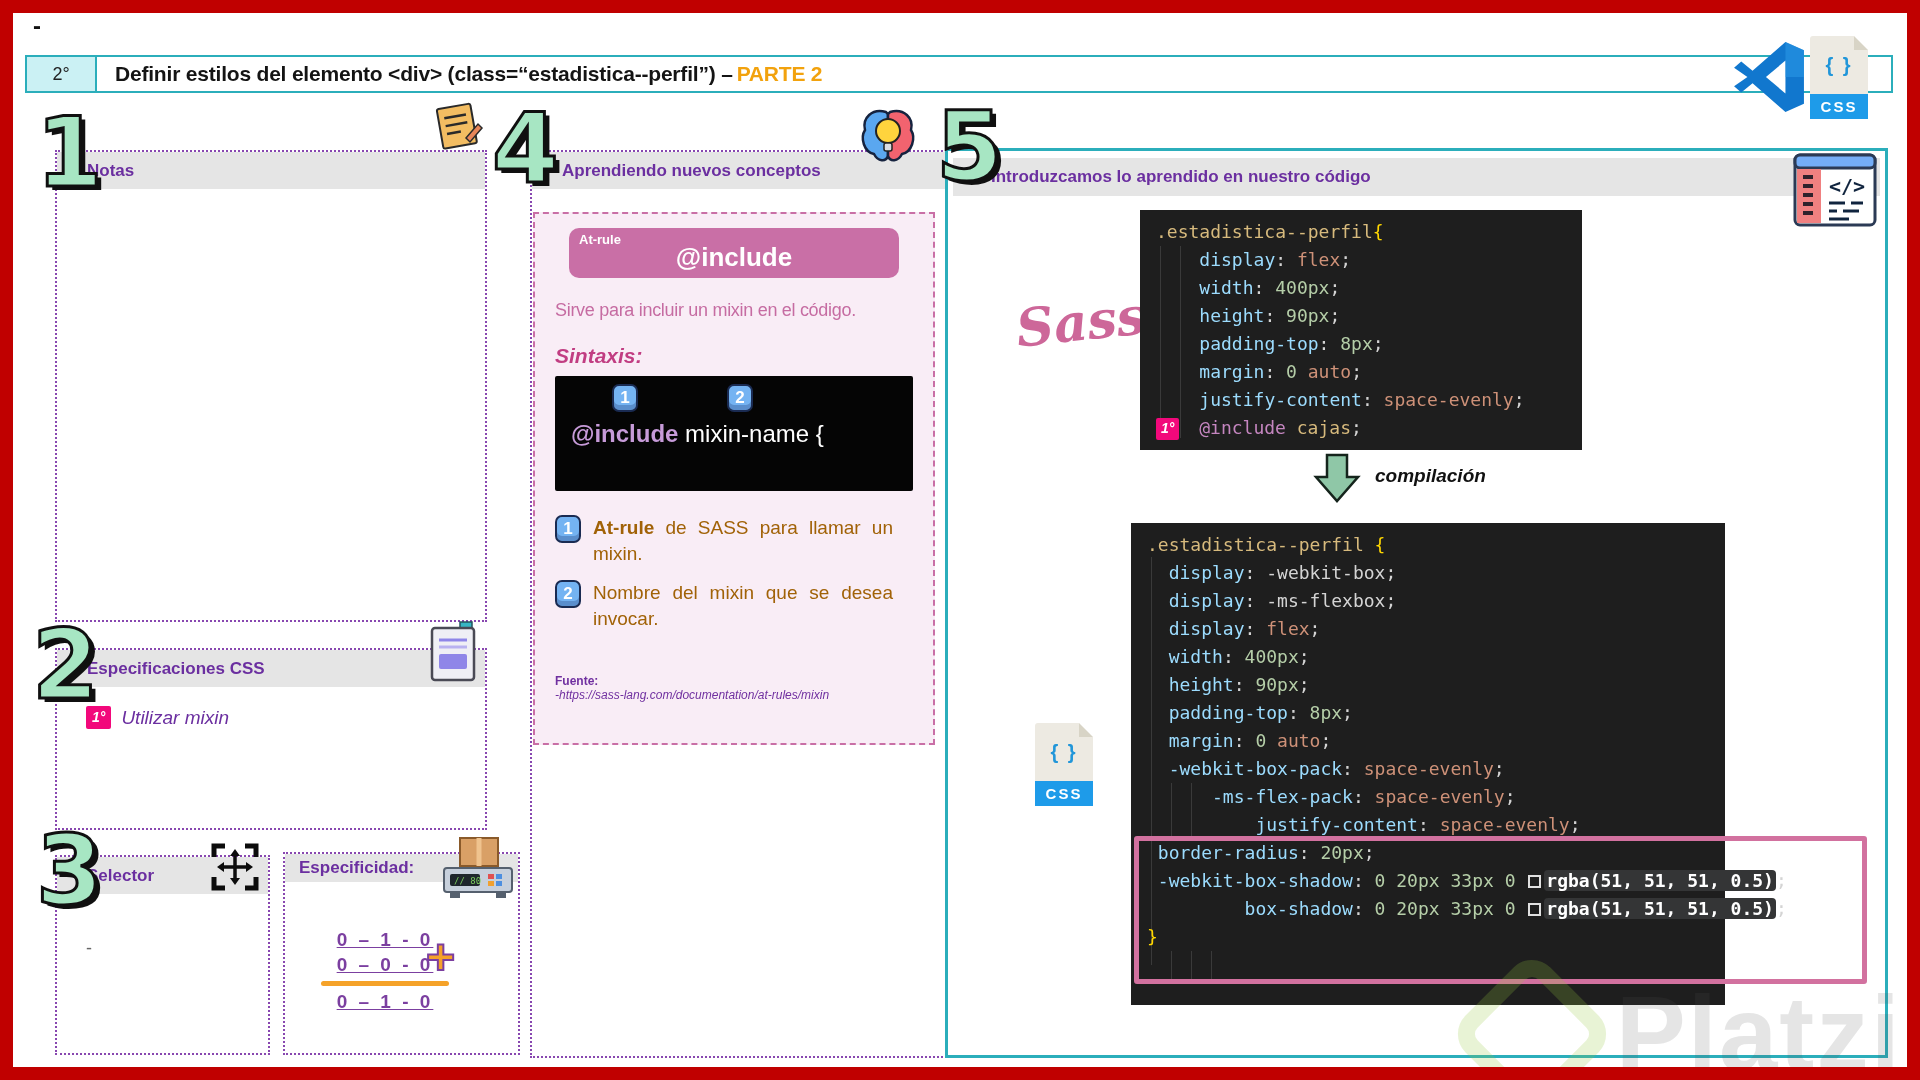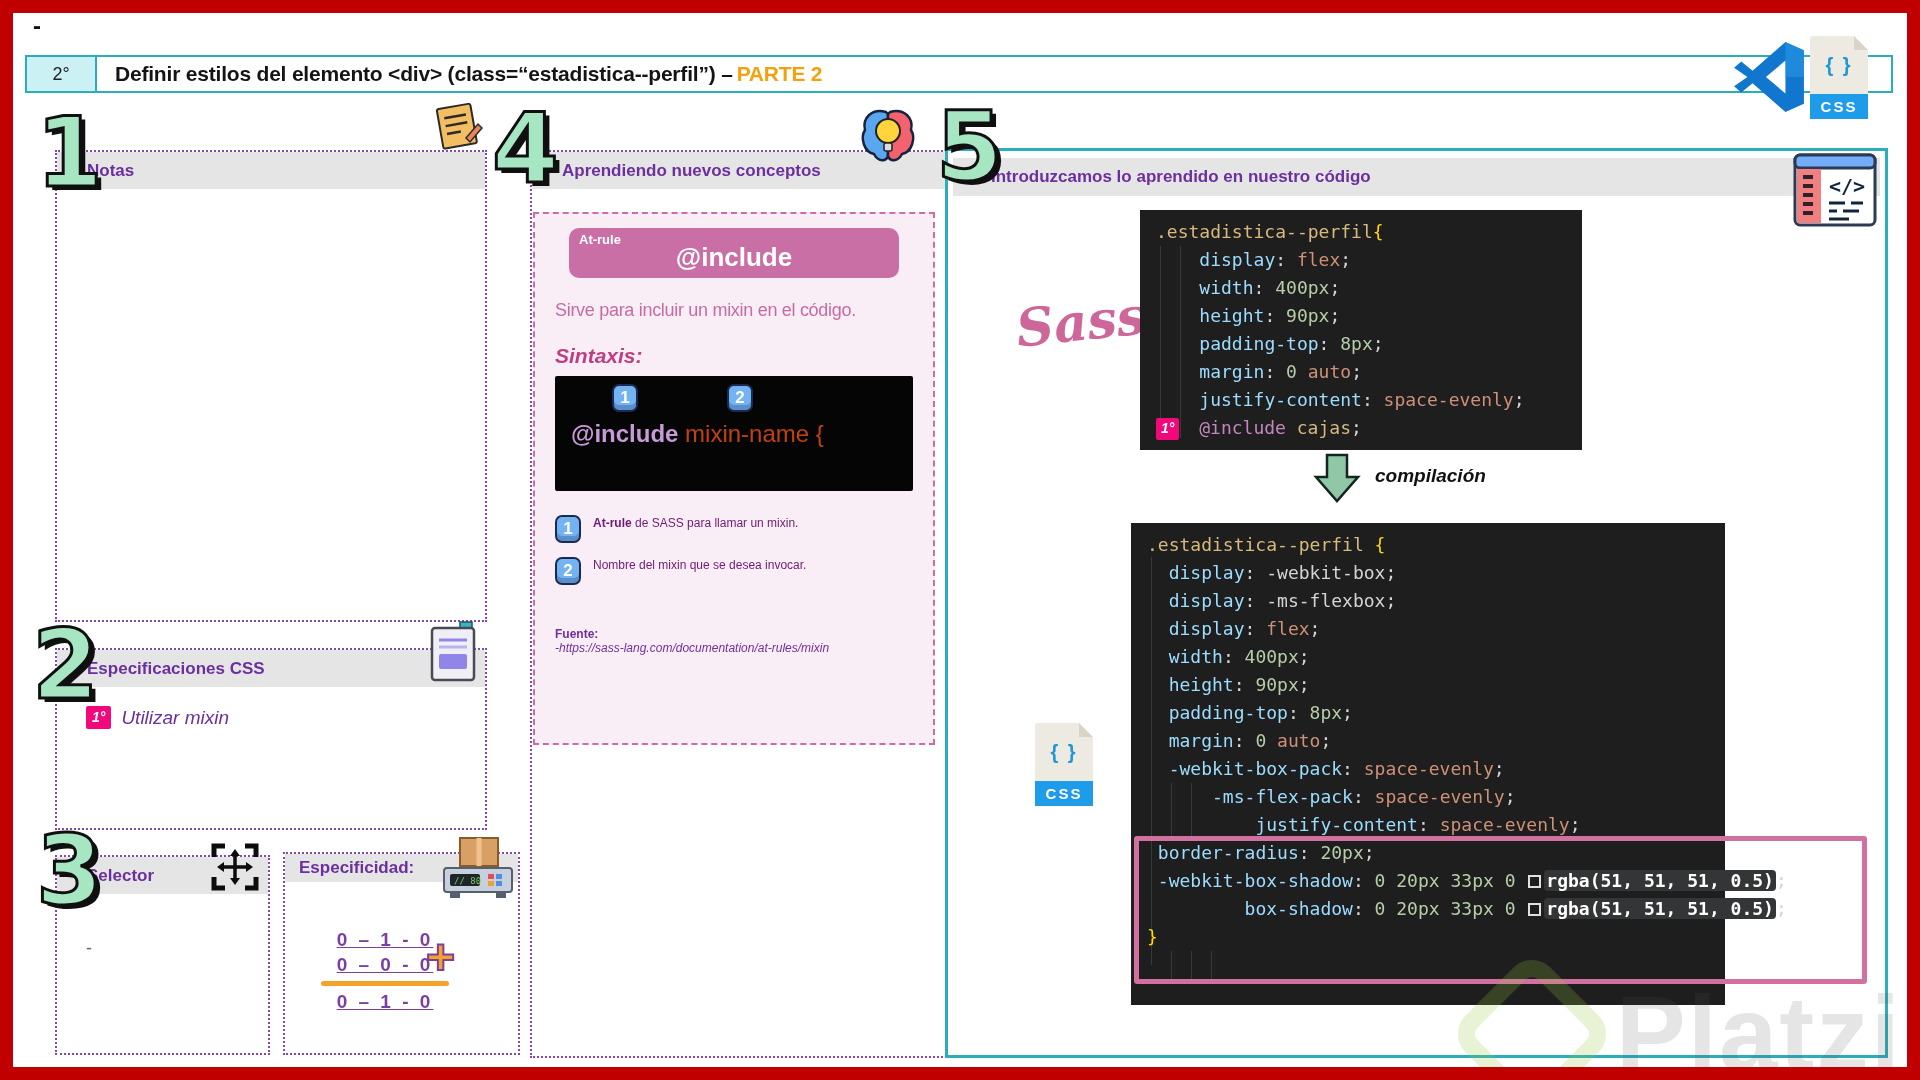--- a/index.html
+++ b/index.html
@@ -42,24 +42,24 @@
   .card-name { position:absolute; left:0; right:0; top:14px; text-align:center; color:#fff; font-weight:bold; font-size:26px; }
   .card-desc { margin-top:18px; color:#C66CA2; font-size:18px; letter-spacing:-0.3px; line-height:28px; }
   .card-syntax-label { margin-top:20px; color:#C13D82; font-weight:bold; font-style:italic; font-size:21px; }
   .syntax-box { position:relative; margin-top:8px; width:100%; height:115px; background:#050505; border-radius:2px; }
   .bluebadge { display:inline-block; width:26px; height:28px; background:#74B3F2; border:2px solid #1A2B52; border-radius:7px; color:#fff;
                font-weight:bold; font-size:17px; text-align:center; line-height:24px; box-shadow:inset 0 -5px 0 rgba(10,30,90,0.25); }
   .syntax-b1 { position:absolute; left:57px; top:8px; }
   .syntax-b2 { position:absolute; left:172px; top:8px; }
   .syntax-line { position:absolute; left:16px; top:44px; font-size:24px; }
   .syntax-line .kw { color:#C79BD9; font-weight:bold; }
-  .syntax-line .rest { color:#c2410c; }
+  .syntax-line .rest { color:#ffffff; }
   .concept-items { margin-top:24px; display:flex; flex-direction:column; gap:14px; }
   .concept-item { display:flex; gap:12px; }
-  .concept-item .item-text { width:300px; text-align:justify; color:#701a75; font-size:12px; line-height:1.35; }
+  .concept-item .item-text { width:300px; text-align:justify; color:#a16207; font-size:19px; line-height:1.35; }
   .concept-item .item-text b { font-weight:bold; }
   .card-source { margin-top:42px; color:#7030A0; }
   .card-source .lbl { font-weight:bold; font-size:12px; }
   .card-source .url { font-style:italic; font-size:12px; }
 
   
   .sec5 { position:absolute; left:945px; top:148px; width:943px; height:910px; border:3px solid #2BAEBB; background:#fff; }
   .sec5 .strip { left:5px; right:5px; top:7px; height:38px; padding-left:38px; }
   .sass-logo { position:absolute; left:68px; top:140px; font-family:"DejaVu Serif", serif; font-style:italic; font-weight:bold; font-size:52px; color:#CD6799; transform:rotate(-6deg); }
   .codeblock { position:absolute; background:#1E1E1E; font-family:"DejaVu Sans Mono", monospace; font-size:18px; color:#d4d4d4; }

